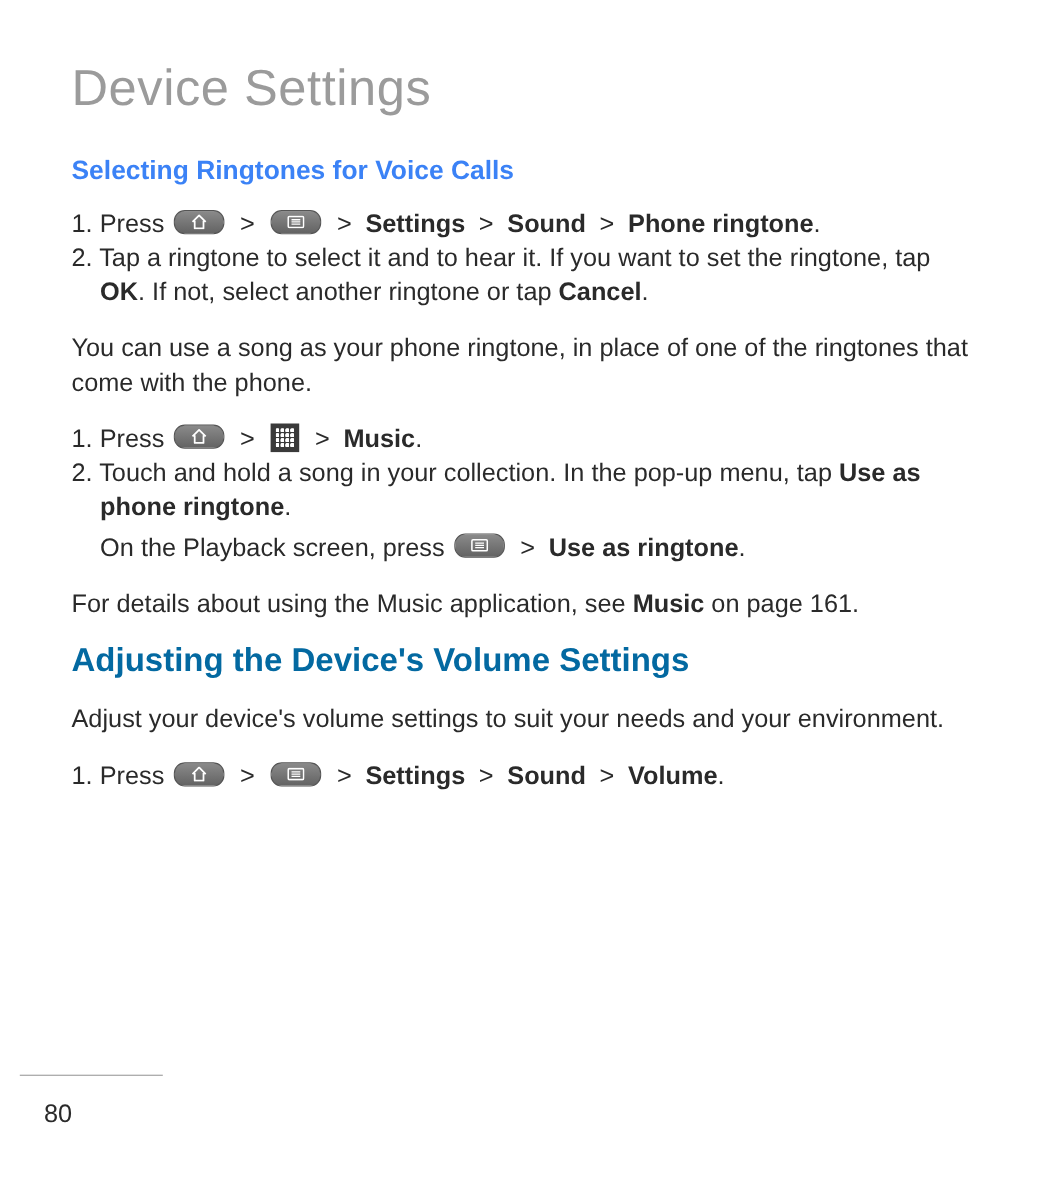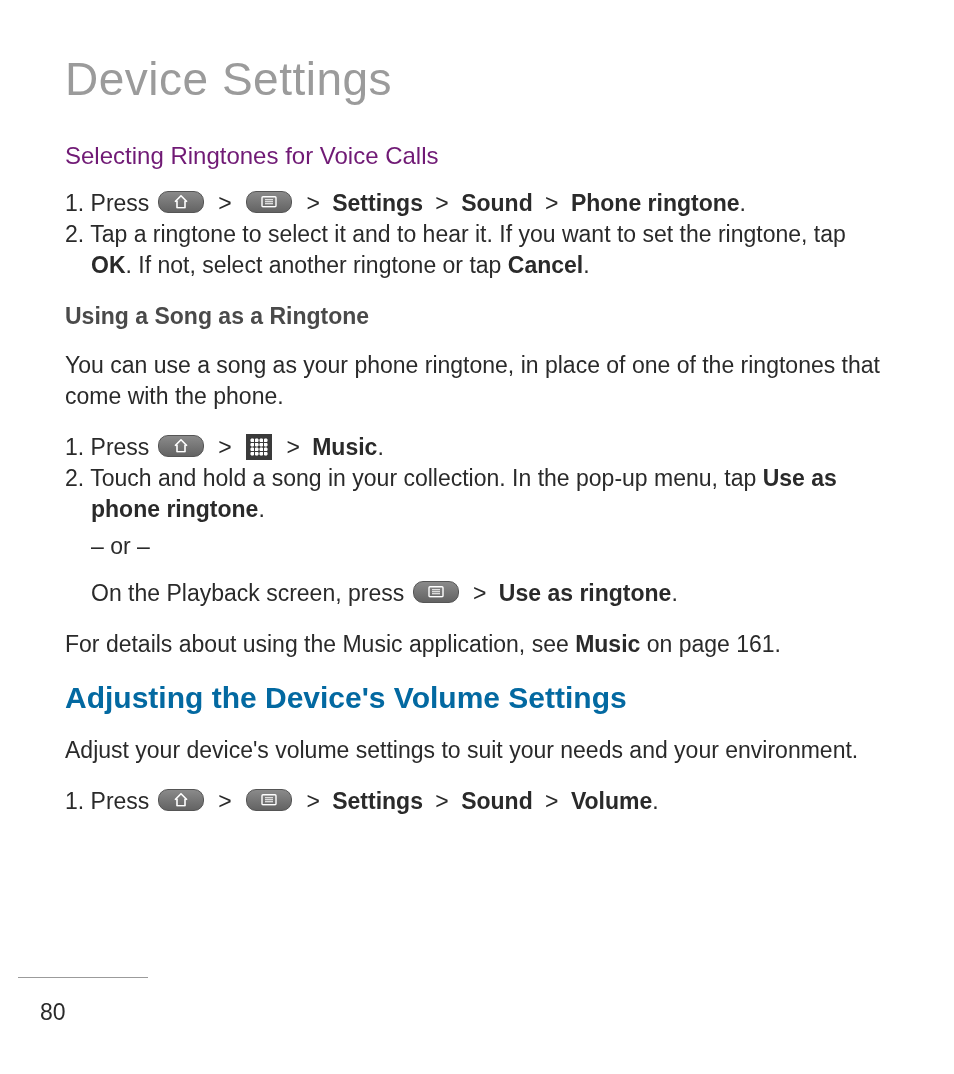--- a/index.html
+++ b/index.html
@@ -21,22 +21,22 @@
   }
   .chapter-title {
     font-size: 46px;
     font-weight: 300;
     color: #9b9b9b;
     margin: 12px 0 36px 0;
     letter-spacing: 0.5px;
   }
   .section-title {
     font-size: 24px;
-    font-weight: 400;
-    color: #701a75;
+    font-weight: 700;
+    color: #3b82f6;
     margin: 16px 0 18px 0;
   }
   .subheading {
     font-size: 23px;
     font-weight: 600;
     color: #4a4a4a;
     margin: 22px 0 14px 0;
   }
   .h2-accent {
     font-size: 30px;
@@ -159,39 +159,37 @@
       <span class="gt">&gt;</span>
       <span class="bold">Sound</span>
       <span class="gt">&gt;</span>
       <span class="bold">Phone ringtone</span><span>.</span>
     </li>
     <li>
       <span>2. Tap a ringtone to select it and to hear it. If you want to set the ringtone, tap </span><span class="bold">OK</span><span>. If not, select another ringtone or tap </span><span class="bold">Cancel</span><span>.</span>
     </li>
   </ol>
 
-  <div class="subheading">Using a Song as a Ringtone</div>
   <p>You can use a song as your phone ringtone, in place of one of the ringtones that come with the phone.</p>
 
   <ol>
     <li>
       <span>1.  Press </span>
       <span class="pill">
         <svg width="16" height="14" viewBox="0 0 16 14">
             <path d="M2 7 L8 1 L14 7 M4 6 V13 H12 V6" stroke="#fff" stroke-width="1.6" fill="none" stroke-linejoin="round"></path>
           </svg>
       </span>
       <span class="gt">&gt;</span>
       <span class="apps-icon"></span>
       <span class="gt">&gt;</span>
       <span class="bold">Music</span><span>.</span>
     </li>
     <li>
       <span>2. Touch and hold a song in your collection. In the pop-up menu, tap </span><span class="bold">Use as phone ringtone</span><span>.</span>
-      <div class="cont sub-indent">– or –</div>
       <div class="cont sub-indent">
         <span>On the Playback screen, press </span>
         <span class="pill">
           <svg width="16" height="12" viewBox="0 0 16 12">
               <rect x="1" y="1" width="14" height="10" rx="1" fill="none" stroke="#fff" stroke-width="1.4"></rect>
               <line x1="4" y1="4" x2="12" y2="4" stroke="#fff" stroke-width="1.2"></line>
               <line x1="4" y1="6" x2="12" y2="6" stroke="#fff" stroke-width="1.2"></line>
               <line x1="4" y1="8" x2="12" y2="8" stroke="#fff" stroke-width="1.2"></line>
             </svg>
         </span>

